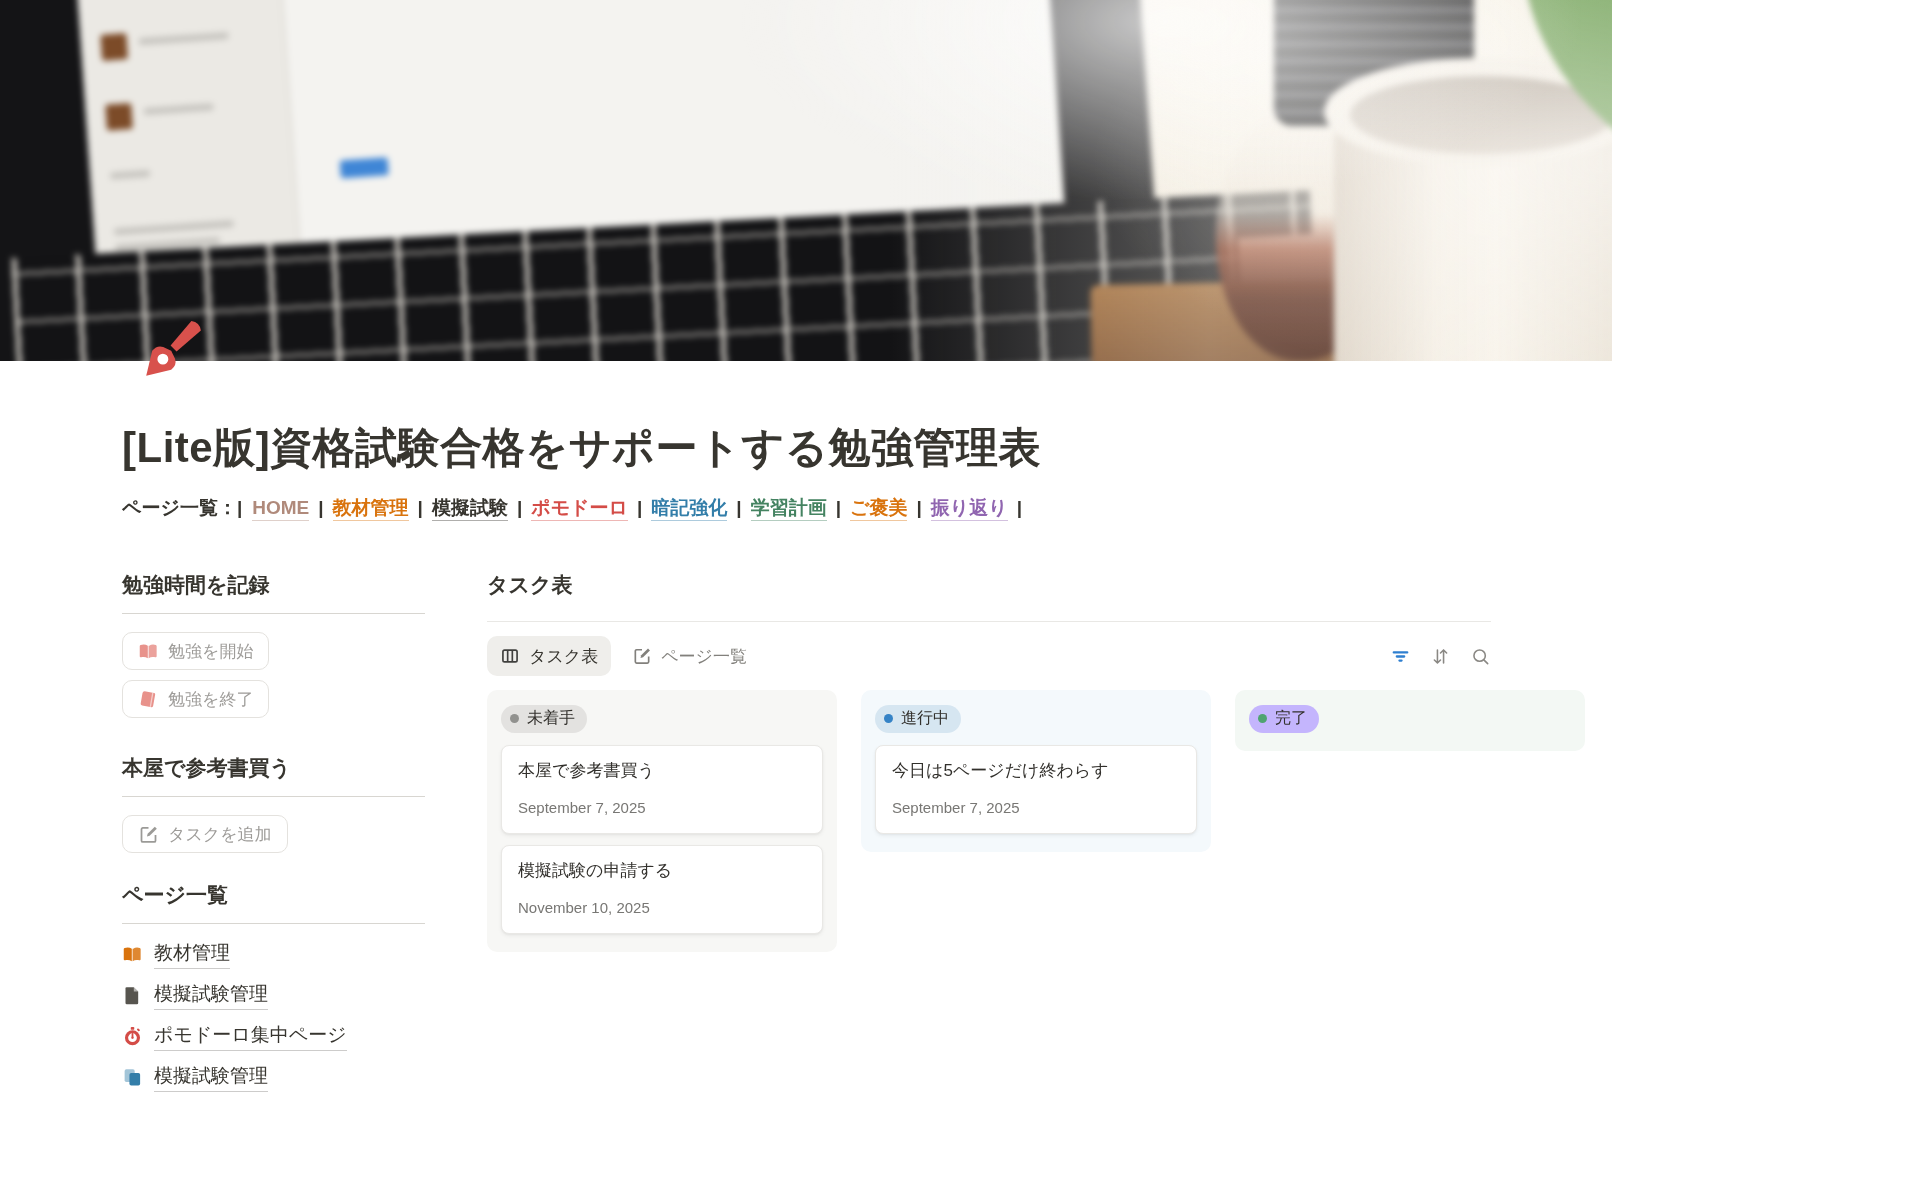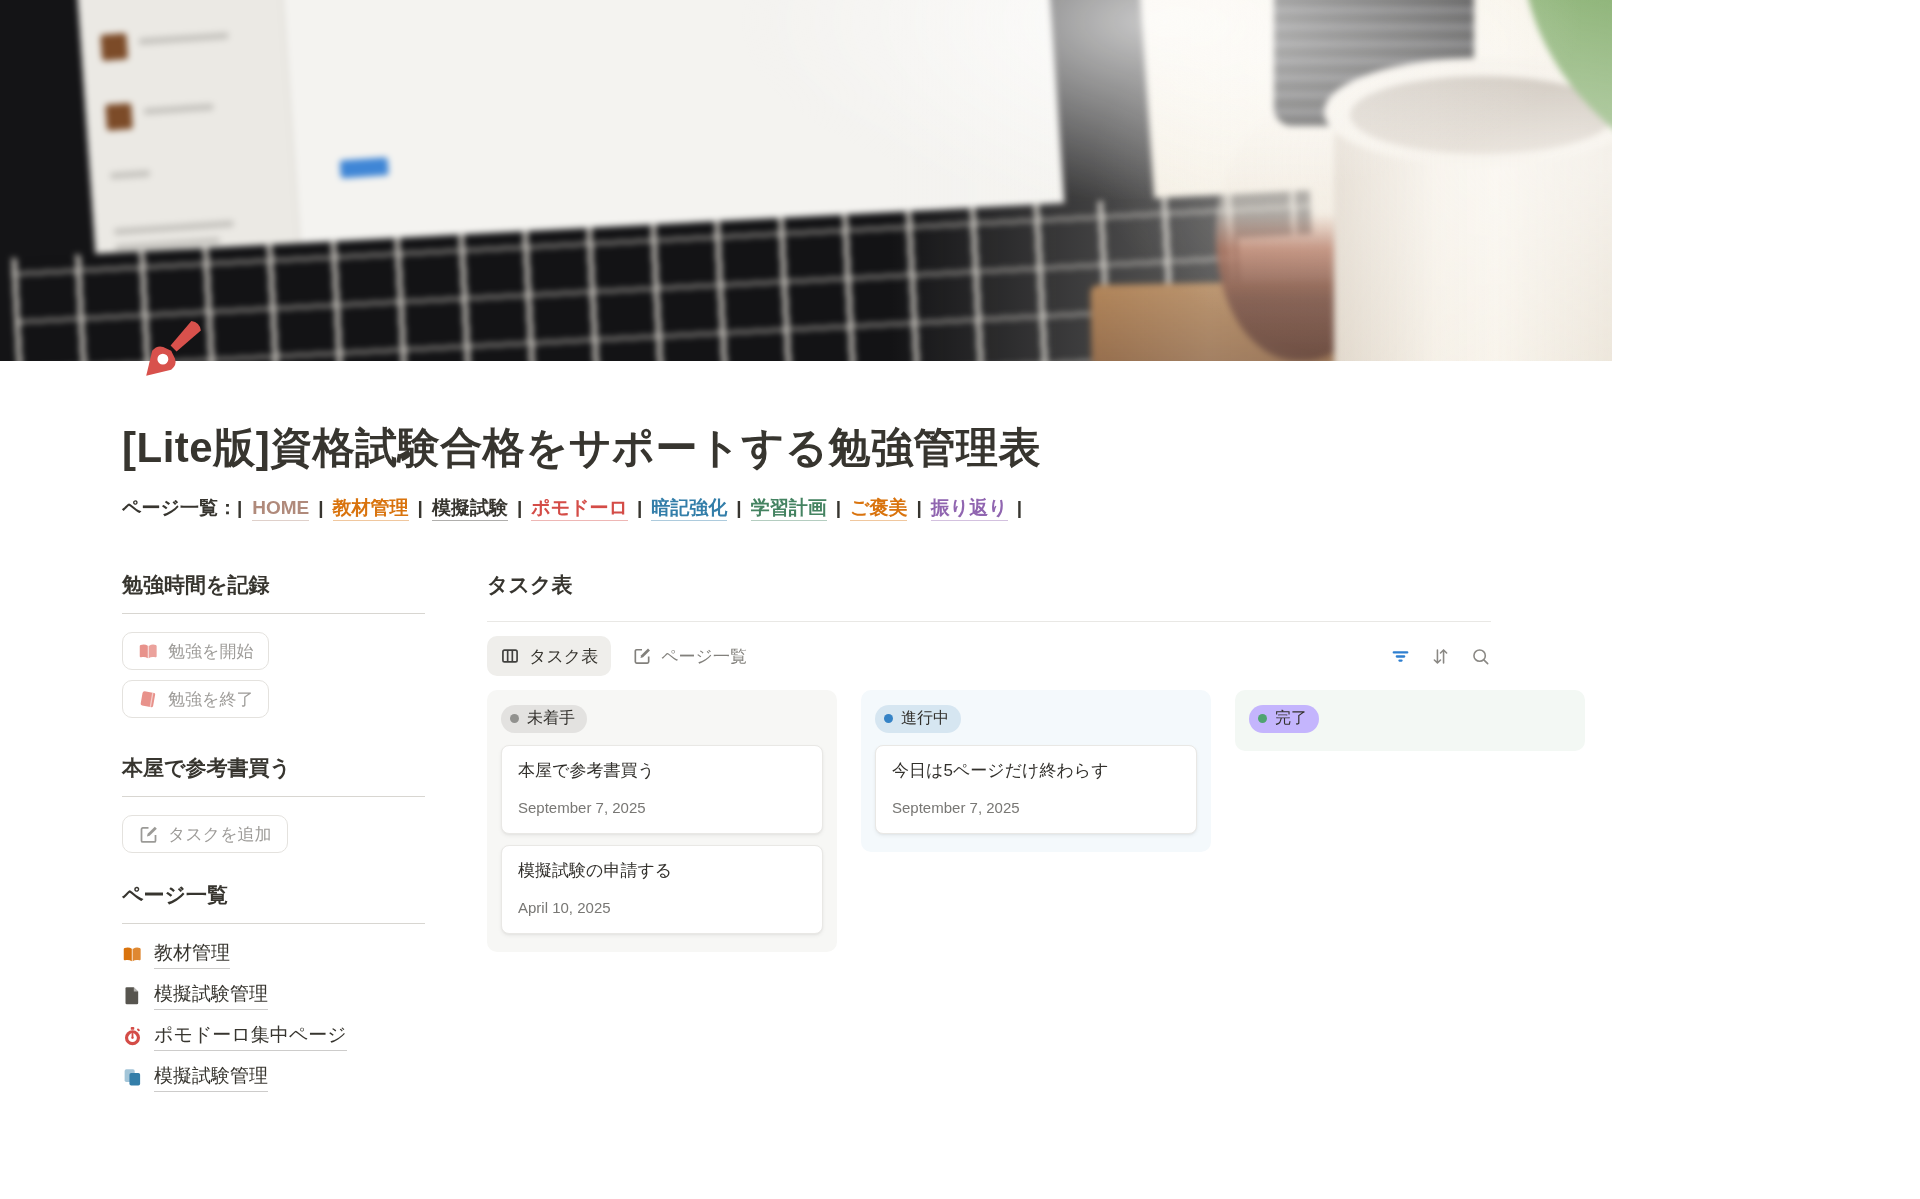--- a/index.html
+++ b/index.html
@@ -338,21 +338,21 @@
             <span class="chip" style="background-color: rgb(227, 226, 224);">
               <span class="dot" style="background-color: rgb(145, 145, 142);"></span>
               <span>未着手</span>
             </span>
             <div class="card">
               <div class="c-title">本屋で参考書買う</div>
               <div class="c-date">September 7, 2025</div>
             </div>
             <div class="card">
               <div class="c-title">模擬試験の申請する</div>
-              <div class="c-date">April 10, 2025</div>
+              <div class="c-date">November 10, 2025</div>
             </div>
           </div>
 
           <div class="kb-col" style="background-color: rgb(244, 249, 252);">
             <span class="chip" style="background-color: rgb(214, 230, 241);">
               <span class="dot" style="background-color: rgb(53, 131, 198);"></span>
               <span>進行中</span>
             </span>
             <div class="card">
               <div class="c-title">今日は5ページだけ終わらす</div>

